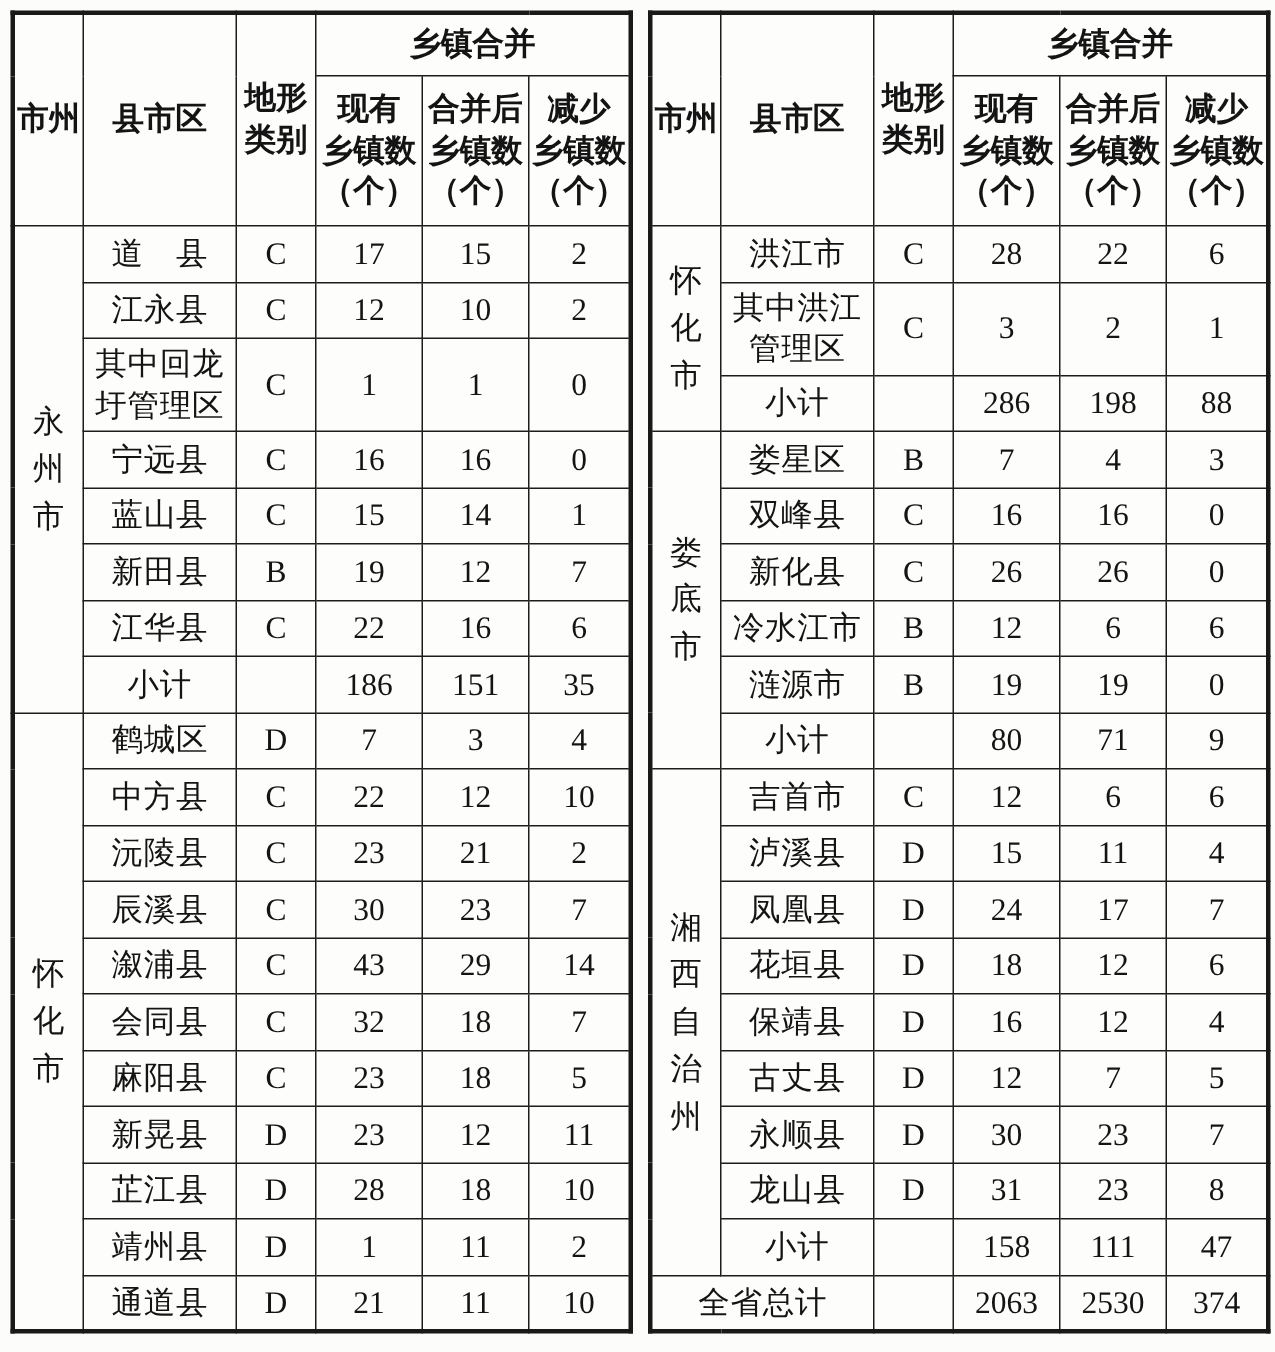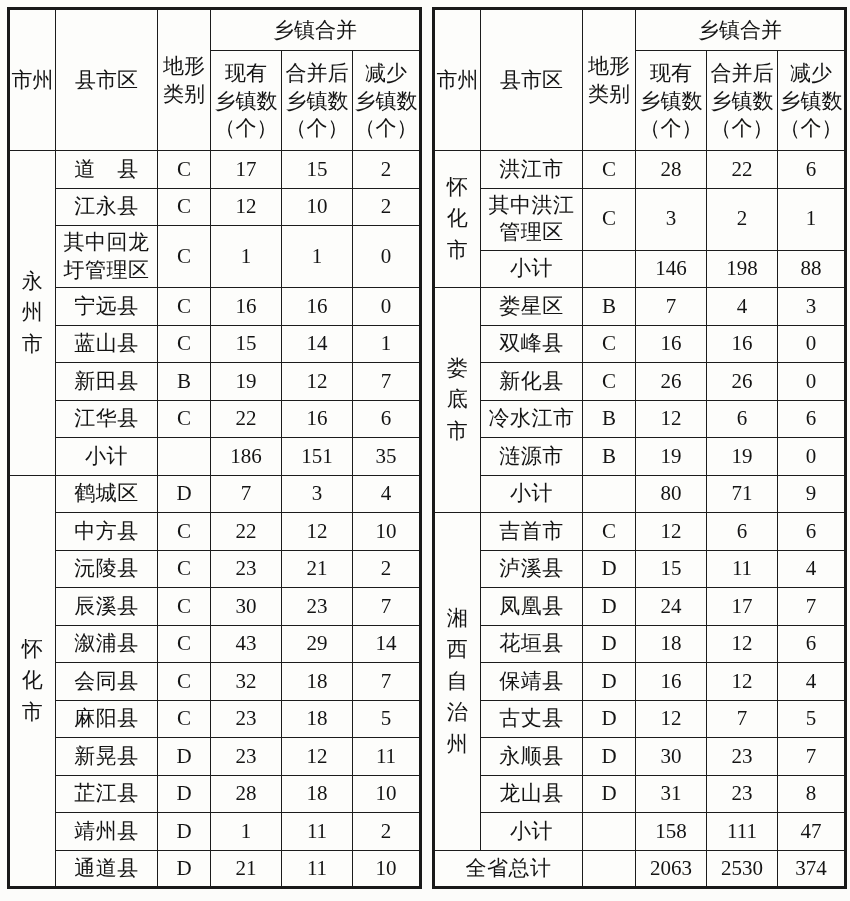--- a/index.html
+++ b/index.html
@@ -25,21 +25,21 @@
     border:1.6px solid #1c1c1c;
     text-align:center;
     vertical-align:middle;
     padding:0;
     color:#141414;
     white-space:pre-line;
     overflow:hidden;
   }
   .merge-table th{
     font-family:"Liberation Sans","DejaVu Sans",sans-serif;
-    font-weight:400;
+    font-weight:700;
     font-size:21px;
     line-height:1.32;
   }
   .merge-table td{
     font-size:21px;
     line-height:1.3;
     letter-spacing:0.5px;
   }
   thead tr.group-row{height:42px;}
   thead tr.sub-row{height:100px;}
@@ -276,21 +276,21 @@
           <td class="county">其中洪江
 管理区</td>
           <td class="terrain">C</td>
           <td class="num">3</td>
           <td class="num">2</td>
           <td class="num">1</td>
         </tr>
         <tr>
           <td class="county">小计</td>
           <td class="terrain"></td>
-          <td class="num">146</td>
+          <td class="num">286</td>
           <td class="num">198</td>
           <td class="num">88</td>
         </tr>
         <tr>
           <td class="pref" rowspan="6">娄
 底
 市</td>
           <td class="county">娄星区</td>
           <td class="terrain">B</td>
           <td class="num">7</td>

